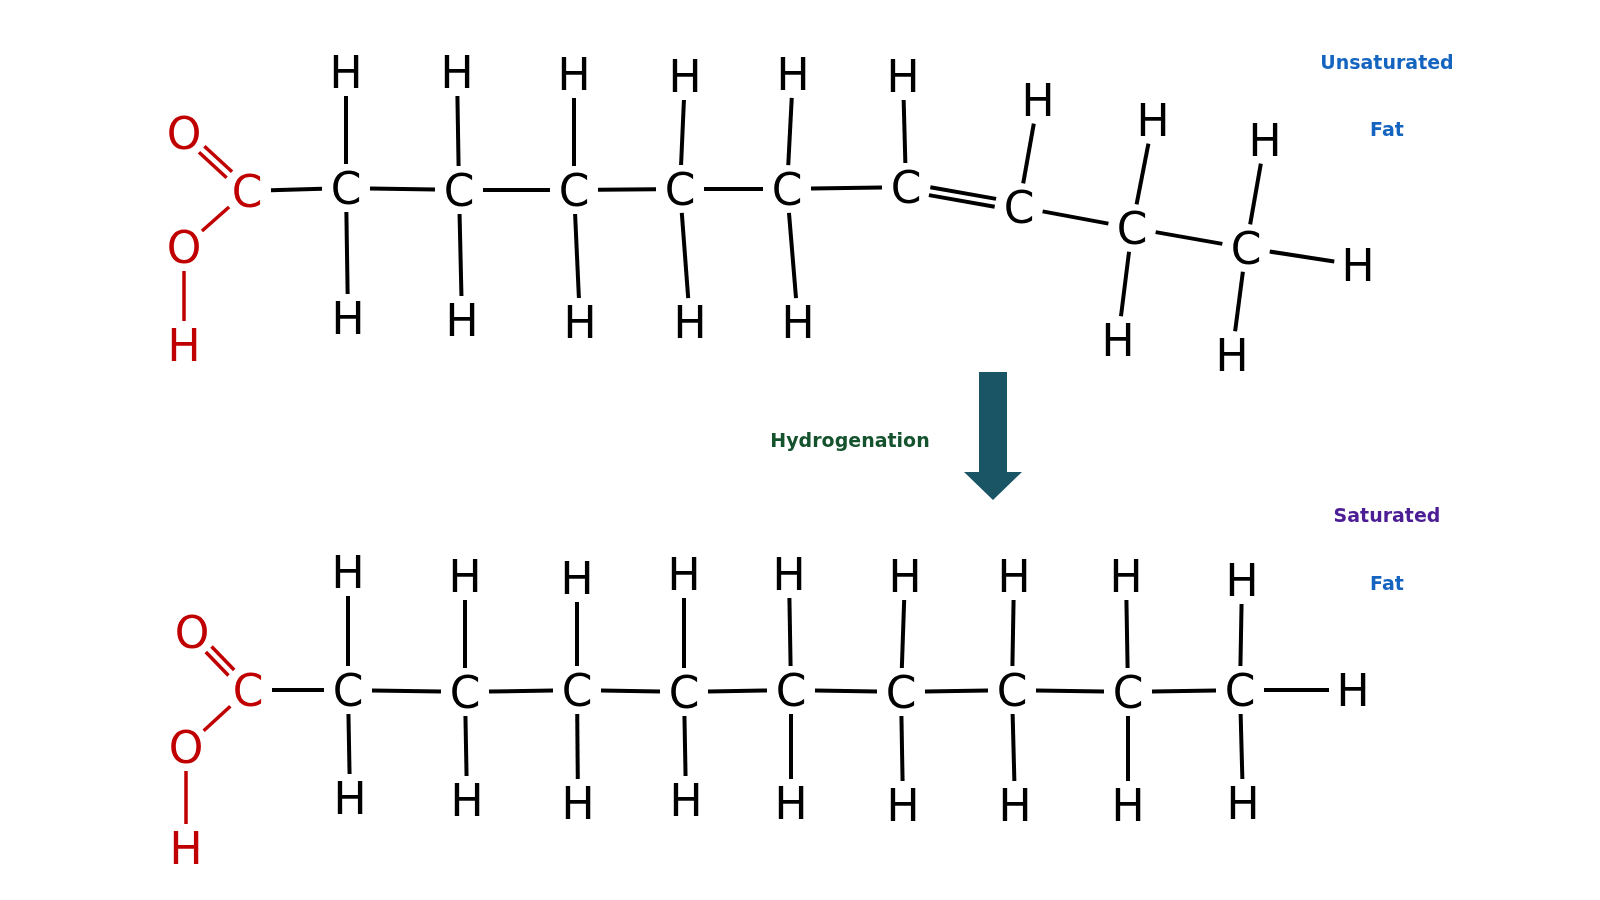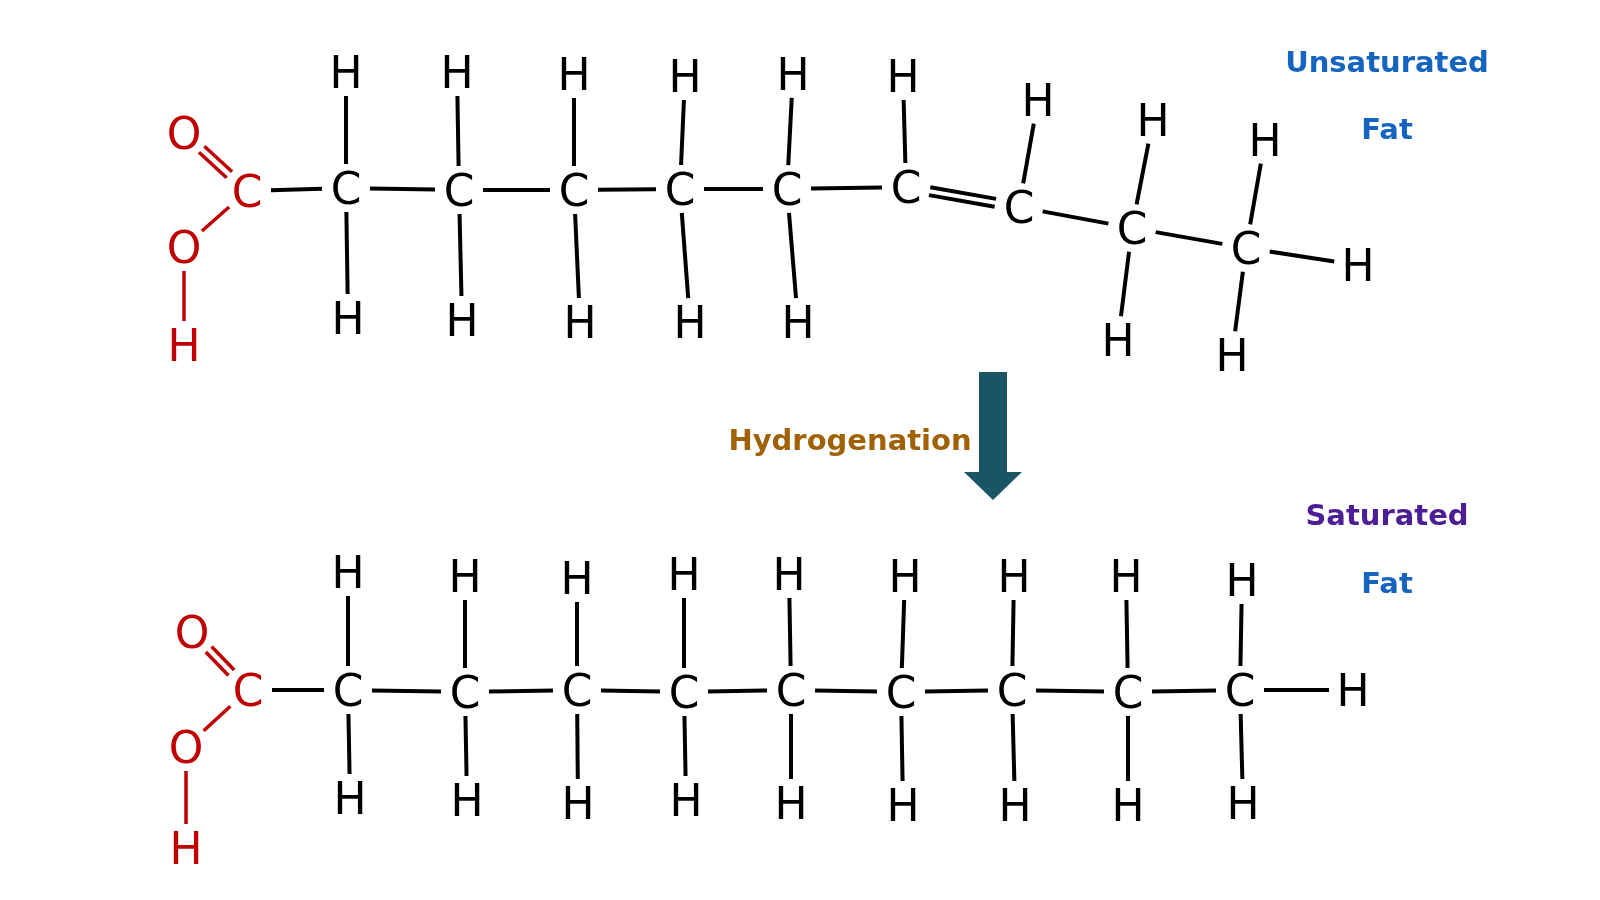--- a/index.html
+++ b/index.html
@@ -1,19 +1,19 @@
 <!DOCTYPE html>
 <html><head>
 <meta charset="utf-8">
 <style>
   html, body { margin:0; padding:0; background:#ffffff; }
   body { width:1600px; height:900px; overflow:hidden; position:relative; font-family:"DejaVu Sans", sans-serif; }
   #diagram { position:absolute; left:0; top:0; width:1600px; height:900px; }
   .atom { font-family:"DejaVu Sans", sans-serif; font-size:44px; text-anchor:middle; dominant-baseline:central; }
-  .html-label { position:absolute; font-family:"DejaVu Sans", sans-serif; font-weight:bold; font-size:29px; white-space:nowrap; transform:translate(-50%,-50%); }
+  .html-label { position:absolute; font-family:"DejaVu Sans", sans-serif; font-weight:bold; font-size:19px; white-space:nowrap; transform:translate(-50%,-50%); }
 </style>
 </head>
 <body>
 
 <svg id="diagram" viewBox="0 0 1600 900" xmlns="http://www.w3.org/2000/svg">
   <g id="unsat-group">
       <line x1="198.94751944811284" y1="152.19822029116992" x2="226.63400475194626" y2="177.6873654915245" stroke="#c00000" stroke-width="3.5"></line>
       <line x1="204.36599524805374" y1="146.3126345084755" x2="232.05248055188716" y2="171.80177970883008" stroke="#c00000" stroke-width="3.5"></line>
       <line x1="229.06217635159217" y1="206.94473213191807" x2="201.93782364840783" y2="231.05526786808193" stroke="#c00000" stroke-width="3.5"></line>
       <line x1="184" y1="271" x2="184" y2="321" stroke="#c00000" stroke-width="3.5"></line>
@@ -141,15 +141,15 @@
       <line x1="1264" y1="690" x2="1329" y2="690" stroke="#000000" stroke-width="4"></line>
       <text x="1353" y="690" class="atom" fill="#000000">H</text>
     </g>
   <g id="arrow-group">
     <polygon id="arrow-shape" points="979,372 1007,372 1007,472 1022,472 993,500 964,472 979,472" fill="#1a5566"></polygon>
   </g>
 </svg>
 
 <div class="html-label" style="left: 1387px; top: 62px; color: rgb(21, 101, 192);">Unsaturated</div>
 <div class="html-label" style="left: 1387px; top: 129px; color: rgb(21, 101, 192);">Fat</div>
-<div class="html-label" style="left: 850px; top: 440px; color: #a16207;">Hydrogenation</div>
+<div class="html-label" style="left: 850px; top: 440px; color: #14532d;">Hydrogenation</div>
 <div class="html-label" style="left: 1387px; top: 515px; color: #4c1d95;">Saturated</div>
 <div class="html-label" style="left: 1387px; top: 583px; color: rgb(21, 101, 192);">Fat</div>
 
 </body></html>

